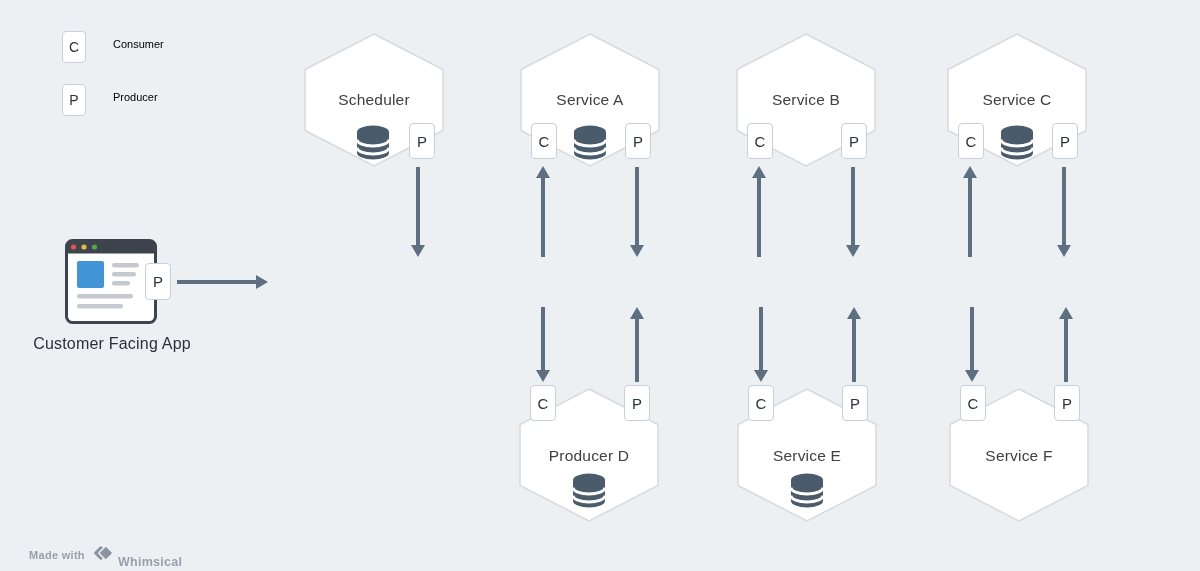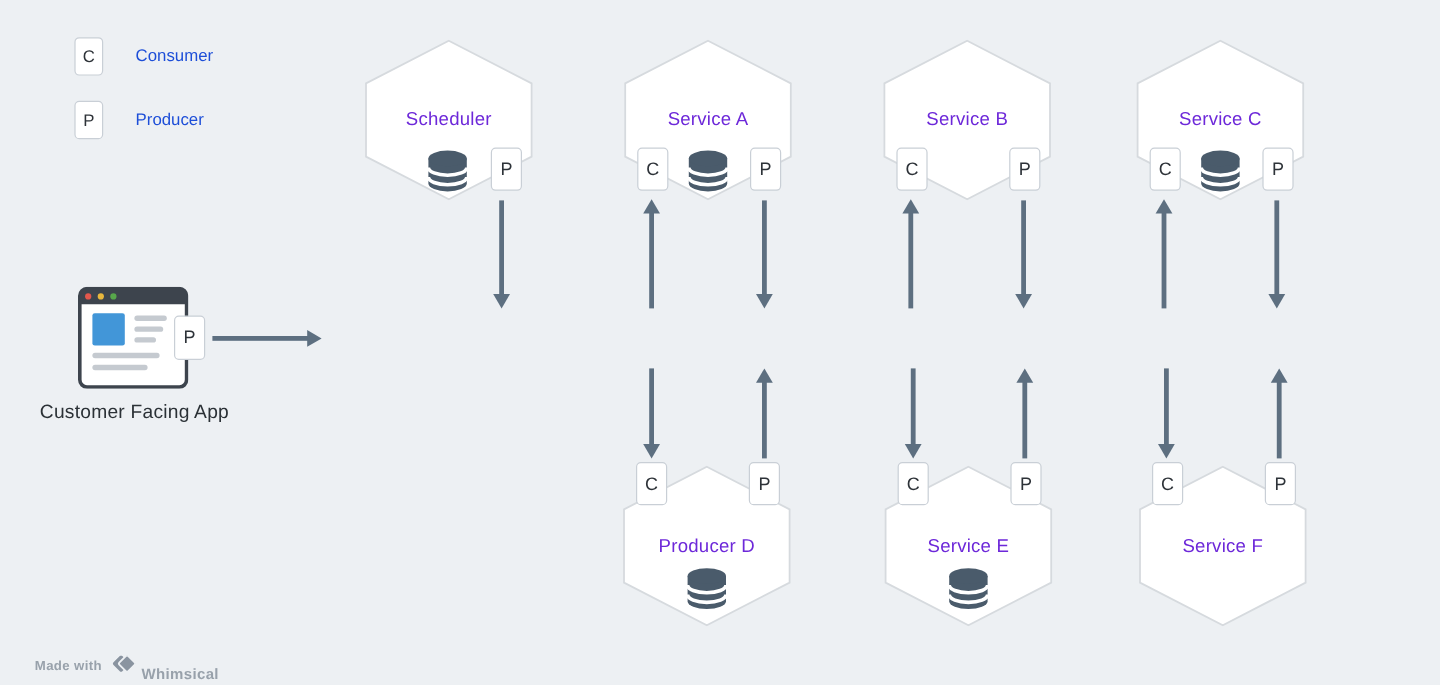--- a/index.html
+++ b/index.html
@@ -4,27 +4,27 @@
 <style>
   html,body{margin:0;padding:0;}
   body{font-family:"Liberation Sans", sans-serif; background:#e9edf1;}
   .canvas{position:relative; width:1200px; height:571px; background:#edf0f3; overflow:hidden;}
 
   
   .legend-badge{position:absolute; width:24px; height:32px; background:#fff;
     border:1.5px solid #c9cfd6; border-radius:4px; box-sizing:border-box;
     display:flex; align-items:center; justify-content:center;
     font-size:14px; color:#2d3238;}
-  .legend-label{position:absolute; font-size:14px; color:#1d4ed8;}
+  .legend-label{position:absolute; font-size:11px; color:#000000;}
 
   
   .hex{position:absolute; width:142px; height:134px;}
   .hex svg.hex-shape{position:absolute; left:0; top:0;}
   .hex-name{position:absolute; left:0; right:0; text-align:center;
-    font-size:15.5px; line-height:18px; color:#6d28d9; letter-spacing:.2px;}
+    font-size:15.5px; line-height:18px; color:#404040; letter-spacing:.2px;}
   .badge{position:absolute; width:26px; height:36px; background:#fff;
     border:1.5px solid #c9cfd6; border-radius:4px; box-sizing:border-box;
     display:flex; align-items:center; justify-content:center;
     font-size:15px; color:#2d3238;}
   .dbicon{position:absolute; width:34px; height:37px;}
 
   
   .varr{position:absolute; width:4px; background:#5d6f80;}
   .varr.up::before{content:""; position:absolute; top:-11px; left:-5.5px;
     border-left:7.5px solid transparent; border-right:7.5px solid transparent;

